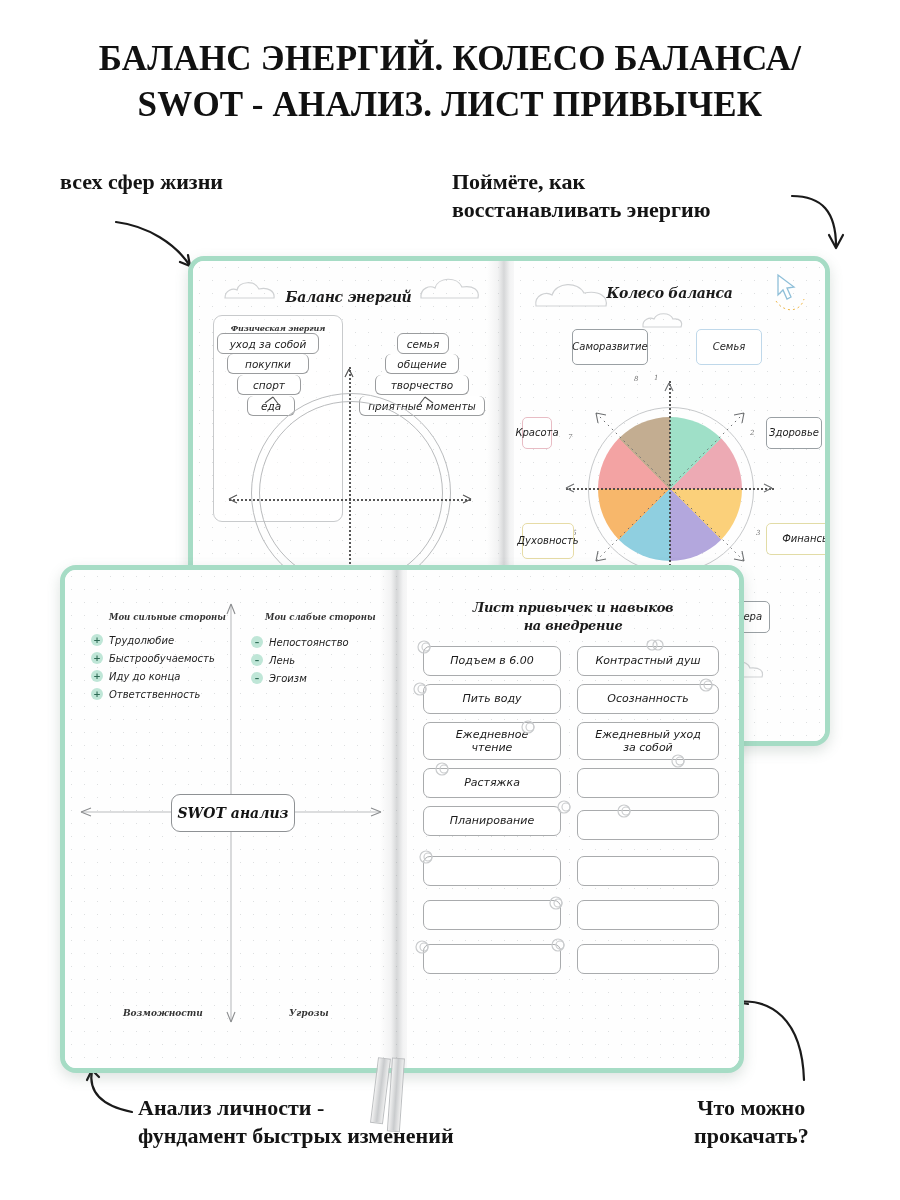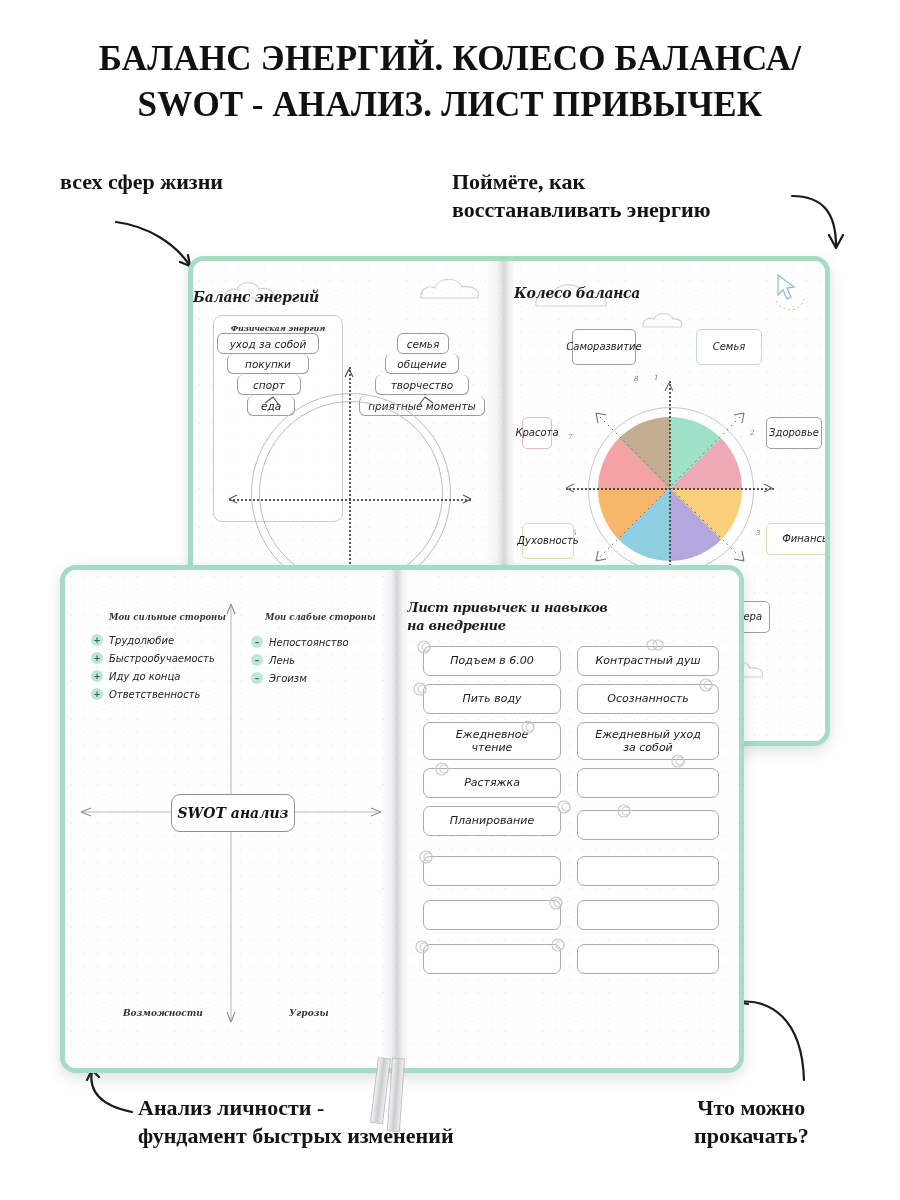--- a/index.html
+++ b/index.html
@@ -62,21 +62,21 @@
       rgba(120,124,128,.30) 50%,
       rgba(180,182,185,.16) 68%,
       rgba(255,255,255,0) 100%);
   }
   .script{
     font-family:"DejaVu Serif", serif;
     font-style:italic;font-weight:700;color:#1b1b1b;
     letter-spacing:-.3px;
   }
 
-  .pg-title{position:absolute;white-space:nowrap;}
+  .pg-title{position:absolute;text-align:center;white-space:nowrap;}
 
   
   .cloud{position:absolute;}
 
   
   .ecol{
     position:absolute;border:1.1px solid #c8cacc;border-radius:9px;
     background:rgba(255,255,255,.55);
   }
   .ecol-head{
@@ -303,21 +303,21 @@
         </g>
       </svg>
 
       <div class="wnum" style="left:140px;top:113px;">1</div>
       <div class="wnum" style="left:236px;top:168px;">2</div>
       <div class="wnum" style="left:242px;top:268px;">3</div>
       <div class="wnum" style="left:58px;top:268px;">6</div>
       <div class="wnum" style="left:54px;top:172px;">7</div>
       <div class="wnum" style="left:120px;top:114px;">8</div>
 
-      <div class="wlabel" style="left:58px;top:68px;width:64px;height:36px;">Саморазвитие</div>
+      <div class="wlabel" style="left:58px;top:68px;width:76px;height:36px;">Саморазвитие</div>
       <div class="wlabel" style="left:182px;top:68px;width:66px;height:36px;border-color:#bfd8ea;">Семья</div>
       <div class="wlabel" style="left:8px;top:156px;width:30px;height:32px;border-color:#e8bcc4;">Красота</div>
       <div class="wlabel" style="left:252px;top:156px;width:56px;height:32px;">Здоровье</div>
       <div class="wlabel" style="left:8px;top:262px;width:52px;height:36px;border-color:#e7dca6;">Духовность</div>
       <div class="wlabel" style="left:252px;top:262px;width:80px;height:32px;border-color:#e2dca6;">Финансы</div>
       <div class="wlabel" style="left:196px;top:340px;width:60px;height:32px;">Карьера</div>
     </div>
   </div>
 
   <div class="notebook nb-bottom">

